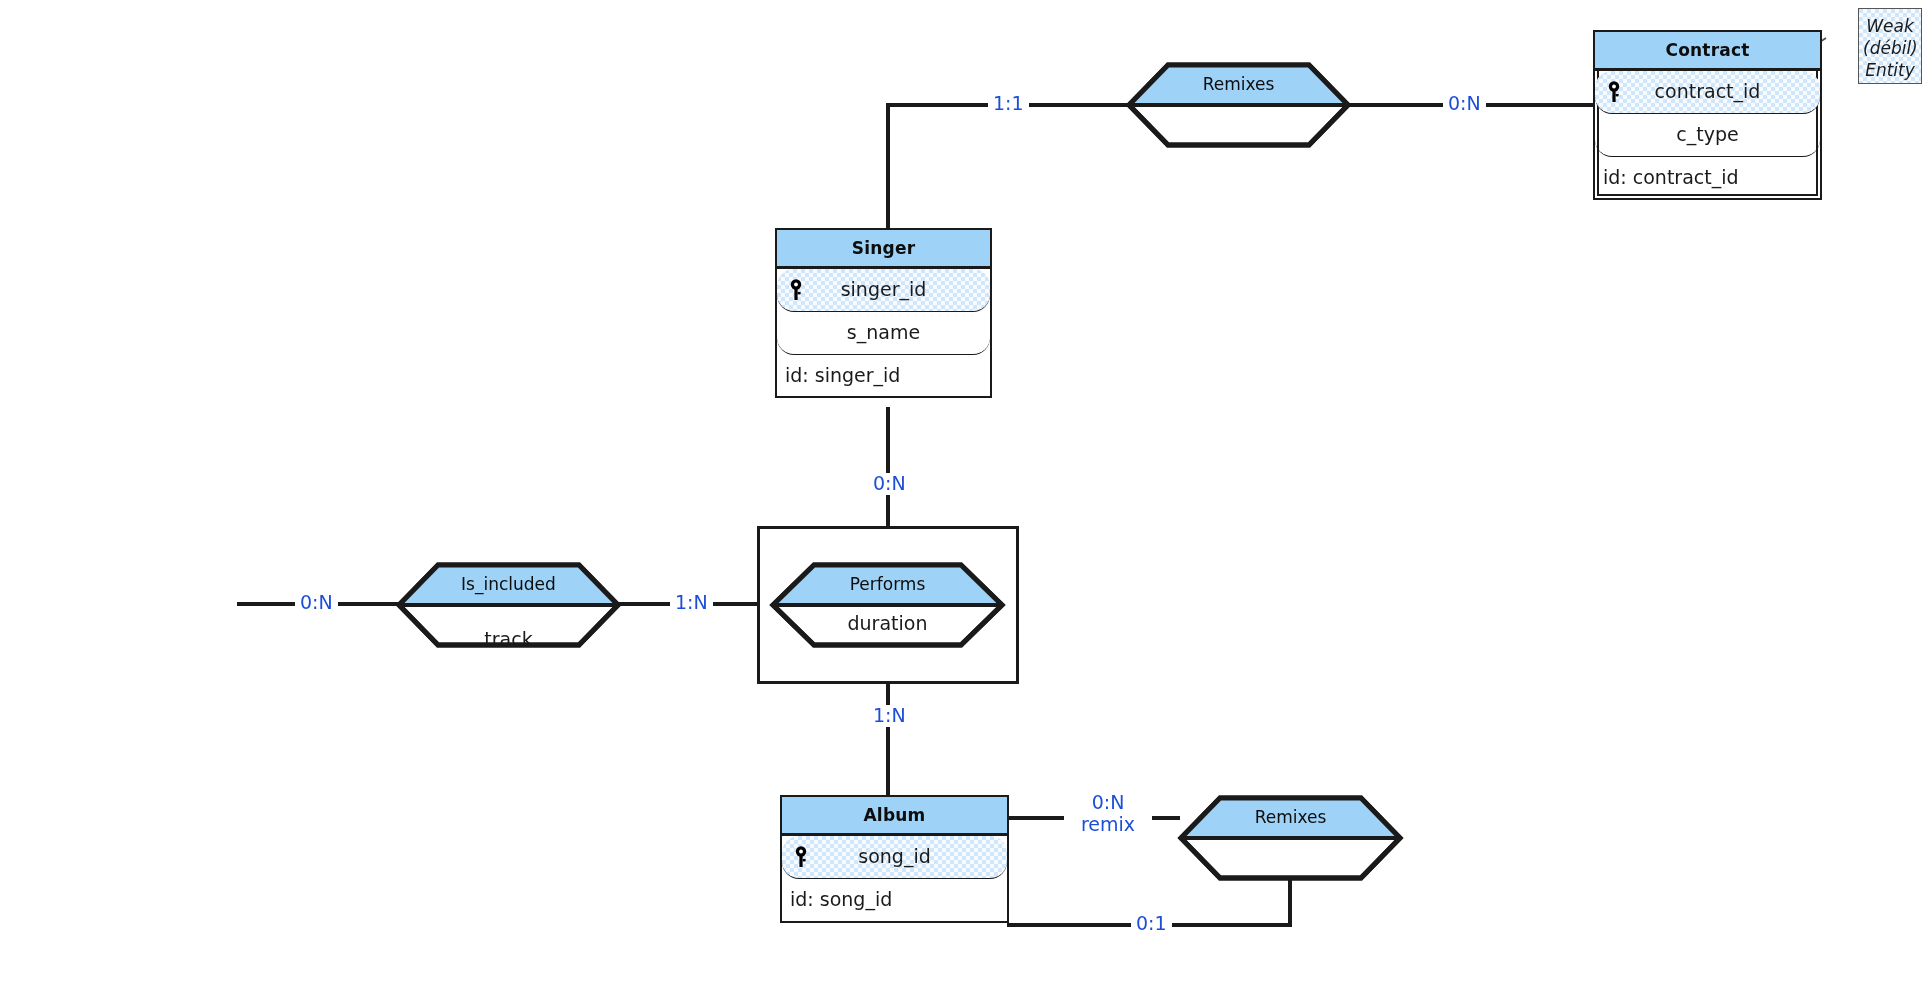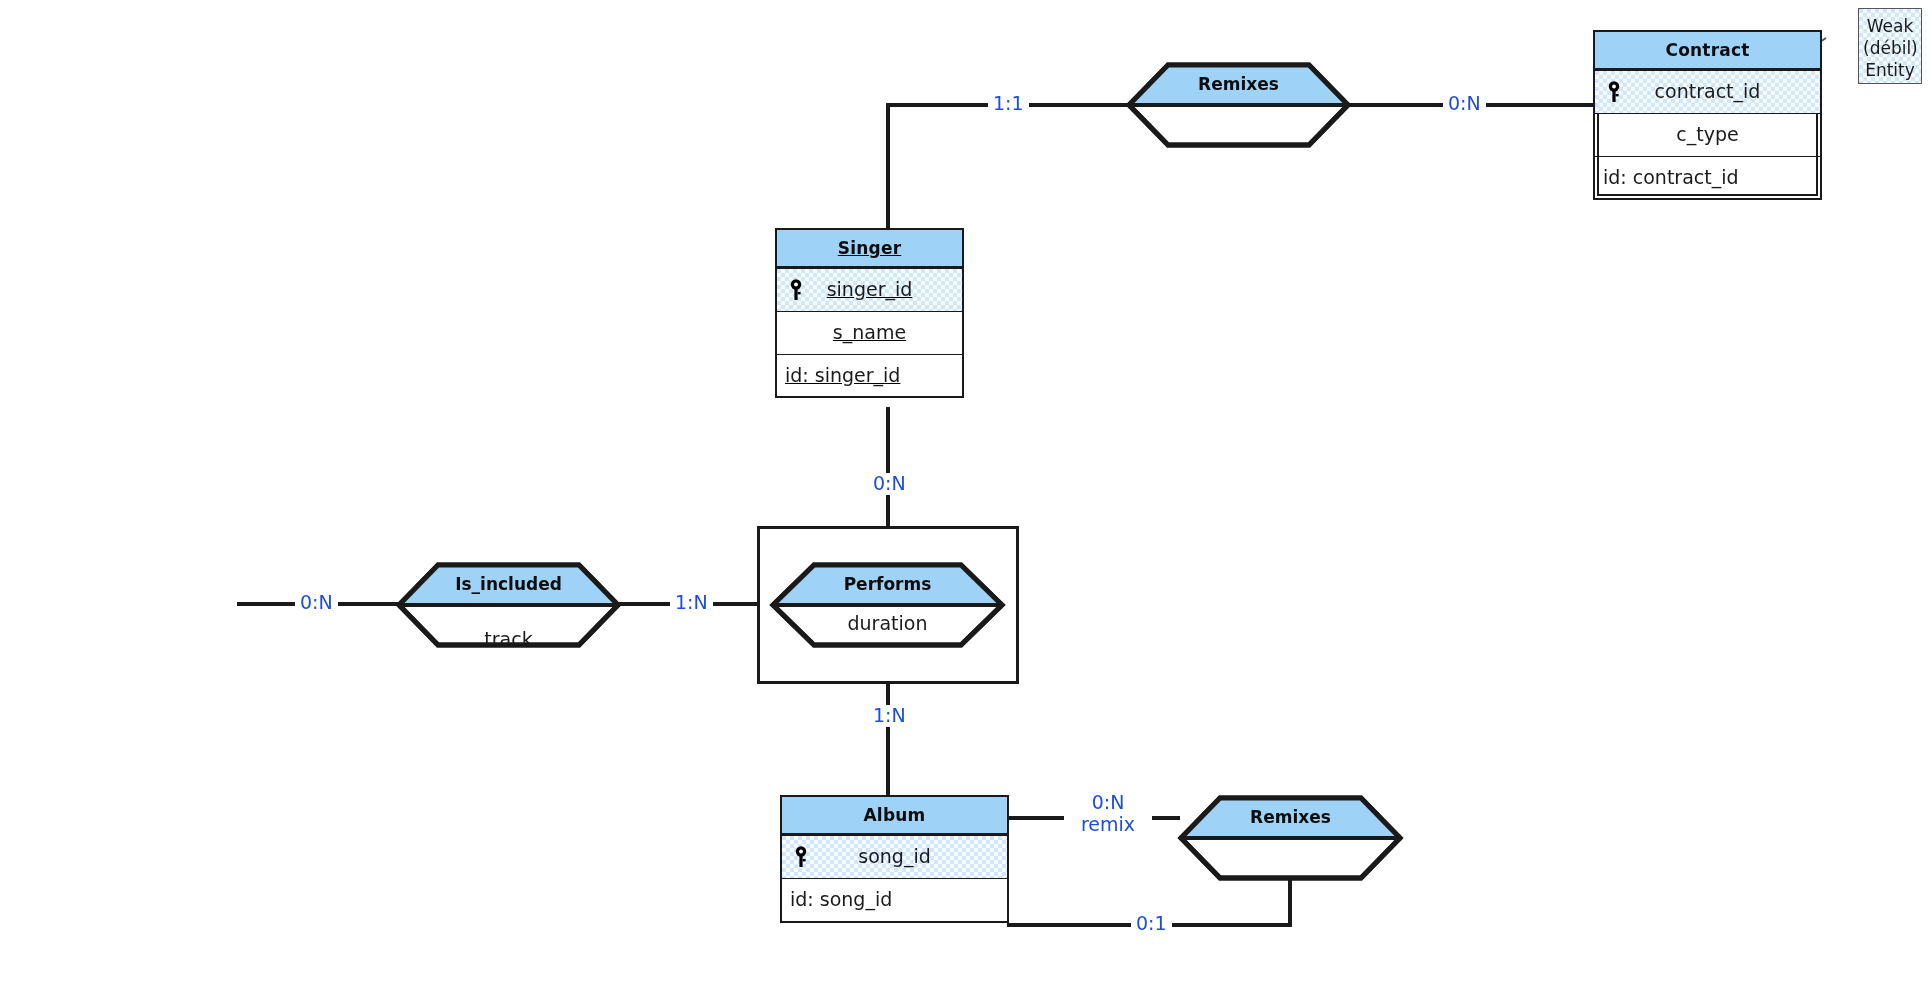--- a/index.html
+++ b/index.html
@@ -53,20 +53,21 @@
     box-sizing: border-box;
   }
   .ent-row {
     text-align: center;
     font-size: 19px;
     color: #1a1a1a;
     padding: 9px 6px;
     box-sizing: border-box;
     position: relative;
     line-height: 1.25;
+    border-radius: 17px;
   }
   .ent-row.key {
     background-color: #cfe6fb;
     background-image:
       linear-gradient(45deg, rgba(255,255,255,.85) 25%, transparent 25%, transparent 75%, rgba(255,255,255,.85) 75%),
       linear-gradient(45deg, rgba(255,255,255,.85) 25%, transparent 25%, transparent 75%, rgba(255,255,255,.85) 75%);
     background-size: 8px 8px;
     background-position: 0 0, 4px 4px;
     border-bottom: 1.5px solid #1a1a1a;
   }
@@ -90,21 +91,21 @@
   
   .rel {
     position: absolute;
     z-index: 3;
   }
   .rel-svg { display: block; overflow: visible; }
   .rel-label {
     position: absolute;
     width: 100%;
     text-align: center;
-    font-weight: bold;
+    font-weight: normal;
     font-size: 17px;
     color: #0d0d0d;
     pointer-events: none;
   }
   .rel-attr {
     position: absolute;
     width: 100%;
     text-align: center;
     font-size: 19px;
     color: #1a1a1a;
@@ -187,21 +188,21 @@
         <circle cx="9" cy="6.5" r="1.9" fill="#fff"></circle>
         <rect x="7.4" y="10" width="3.2" height="12" fill="#000"></rect>
         <rect x="10.6" y="14" width="3" height="2.4" fill="#000"></rect>
       </svg>
       <span>contract_id</span>
     </div>
     <div class="ent-row plain">c_type</div>
     <div class="ent-row idline">id: contract_id</div>
   </div>
 
-  <div class="entity" style="left:775px; top:228px; width:189px;text-decoration:underline;">
+  <div class="entity" style="left:775px; top:228px; width:217px;">
     <div class="ent-title">Singer</div>
     <div class="ent-row key">
       <svg class="key-icon" viewBox="0 0 20 24">
         <circle cx="9" cy="6.5" r="5.2" fill="#000"></circle>
         <circle cx="9" cy="6.5" r="1.9" fill="#fff"></circle>
         <rect x="7.4" y="10" width="3.2" height="12" fill="#000"></rect>
         <rect x="10.6" y="14" width="3" height="2.4" fill="#000"></rect>
       </svg>
       <span>singer_id</span>
     </div>
@@ -279,19 +280,19 @@
 
   <div class="card" style="left:868px; top:705px;">1:N</div>
 
   <div class="card" style="left:1064px; top:792px; width:88px; padding:0;">
     <div>0:N</div>
     <div>remix</div>
   </div>
 
   <div class="card" style="left:1131px; top:913px;">0:1</div>
 
-  <div class="note" style="left:1858px; top:8px; width:64px; height:76px;">
+  <div class="note" style="left:1858px; top:8px; width:64px; height:76px;font-style:italic;">
     <div>Weak</div>
     <div>(débil)</div>
     <div>Entity</div>
   </div>
 
 </div>
 
 </body></html>

